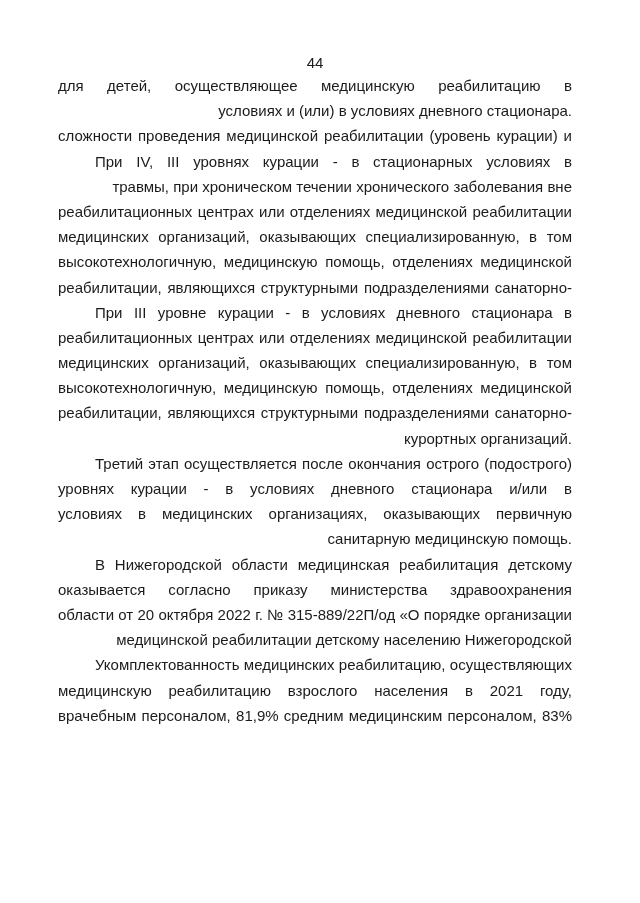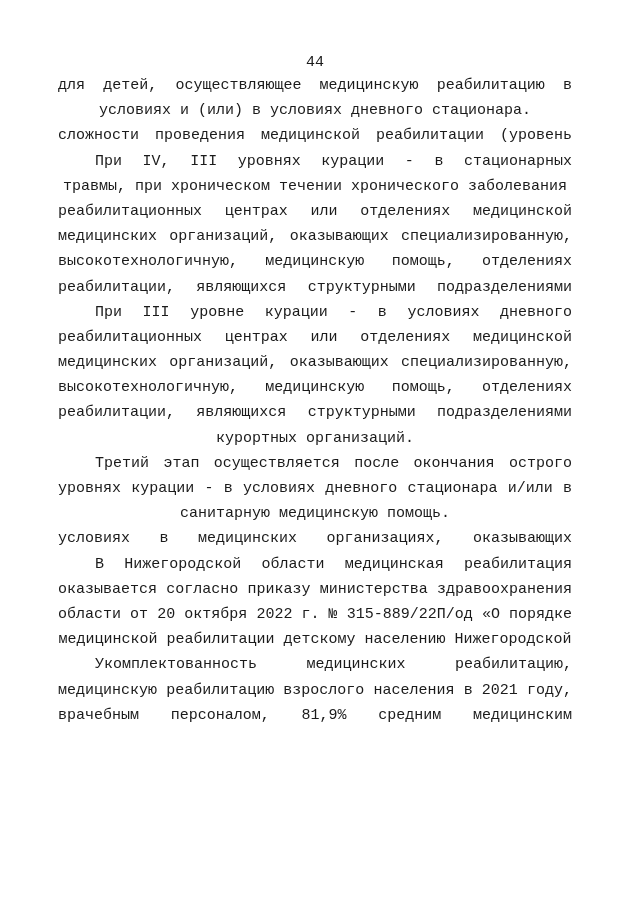--- a/index.html
+++ b/index.html
@@ -5,21 +5,21 @@
   html, body {
     margin: 0;
     padding: 0;
     background: #ffffff;
   }
   .sheet {
     position: relative;
     width: 640px;
     height: 903px;
     background: #ffffff;
-    font-family: Liberation Mono, monospace;
+    font-family: Liberation Sans, sans-serif;
     color: #1b1b1b;
     overflow: hidden;
   }
   .page-num {
     position: absolute;
     top: 53px;
     left: 58px;
     width: 514px;
     height: 20px;
     text-align: center;
@@ -37,21 +37,21 @@
     line-height: 25.2px;
     font-size: 15px;
     overflow: hidden;
     white-space: normal;
   }
   .line.justify {
     text-align: justify;
     text-align-last: justify;
   }
   .line.plain {
-    text-align: center;
+    text-align: right;
   }
   .line.indent {
     text-indent: 37px;
   }
 </style>
 </head>
 <body>
 
 <div class="sheet">
   <div class="page-num">44</div>
@@ -66,22 +66,22 @@
       <div class="line justify">высокотехнологичную, медицинскую помощь, отделениях медицинской</div>
       <div class="line justify">реабилитации, являющихся структурными подразделениями санаторно-</div>
       <div class="line justify indent">При III уровне курации - в условиях дневного стационара в</div>
       <div class="line justify">реабилитационных центрах или отделениях медицинской реабилитации</div>
       <div class="line justify">медицинских организаций, оказывающих специализированную, в том числе</div>
       <div class="line justify">высокотехнологичную, медицинскую помощь, отделениях медицинской</div>
       <div class="line justify">реабилитации, являющихся структурными подразделениями санаторно-</div>
       <div class="line plain">курортных организаций.</div>
       <div class="line justify indent">Третий этап осуществляется после окончания острого (подострого) периода</div>
       <div class="line justify">уровнях курации - в условиях дневного стационара и/или в амбулаторных</div>
+      <div class="line justify">условиях в медицинских организациях, оказывающих первичную медико-</div>
       <div class="line plain">санитарную медицинскую помощь.</div>
-      <div class="line justify">условиях в медицинских организациях, оказывающих первичную медико-</div>
       <div class="line justify indent">В Нижегородской области медицинская реабилитация детскому населению</div>
       <div class="line justify">оказывается согласно приказу министерства здравоохранения Нижегородской</div>
       <div class="line justify">области от 20 октября 2022 г. № 315-889/22П/од «О порядке организации</div>
       <div class="line plain">медицинской реабилитации детскому населению Нижегородской области».</div>
       <div class="line justify indent">Укомплектованность медицинских реабилитацию, осуществляющих</div>
       <div class="line justify">медицинскую реабилитацию взрослого населения в 2021 году, составила 69,3%</div>
       <div class="line justify">врачебным персоналом, 81,9% средним медицинским персоналом, 83%</div>
     </div>
 </div>
 

